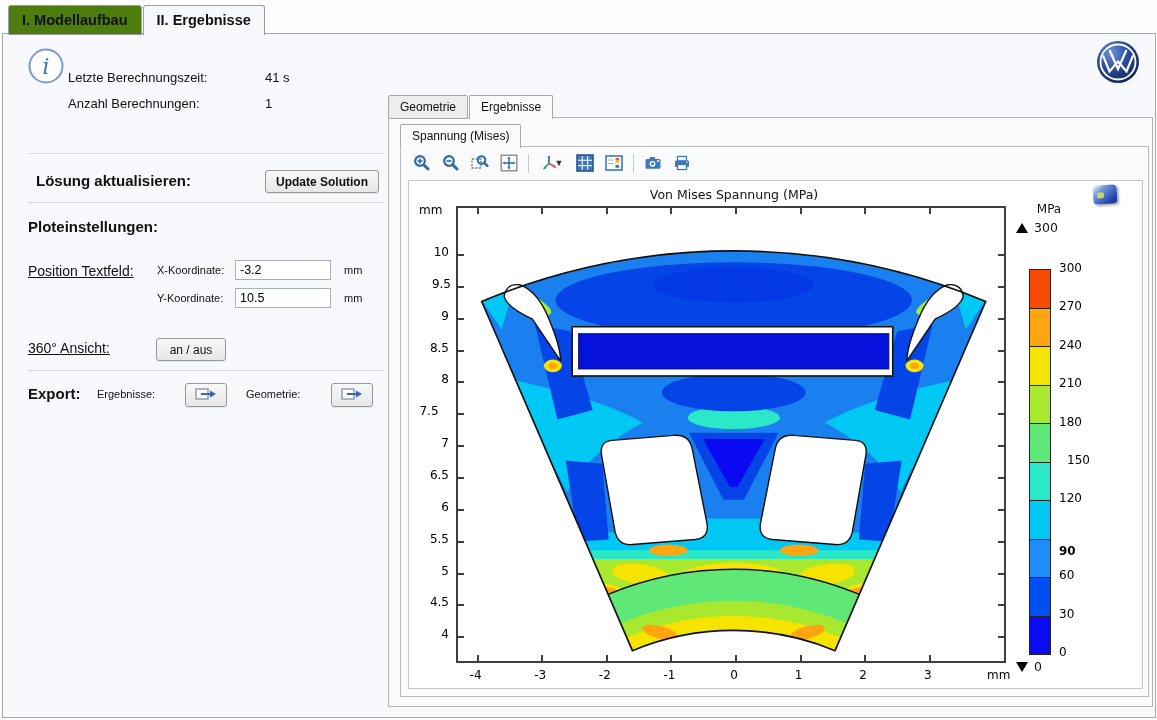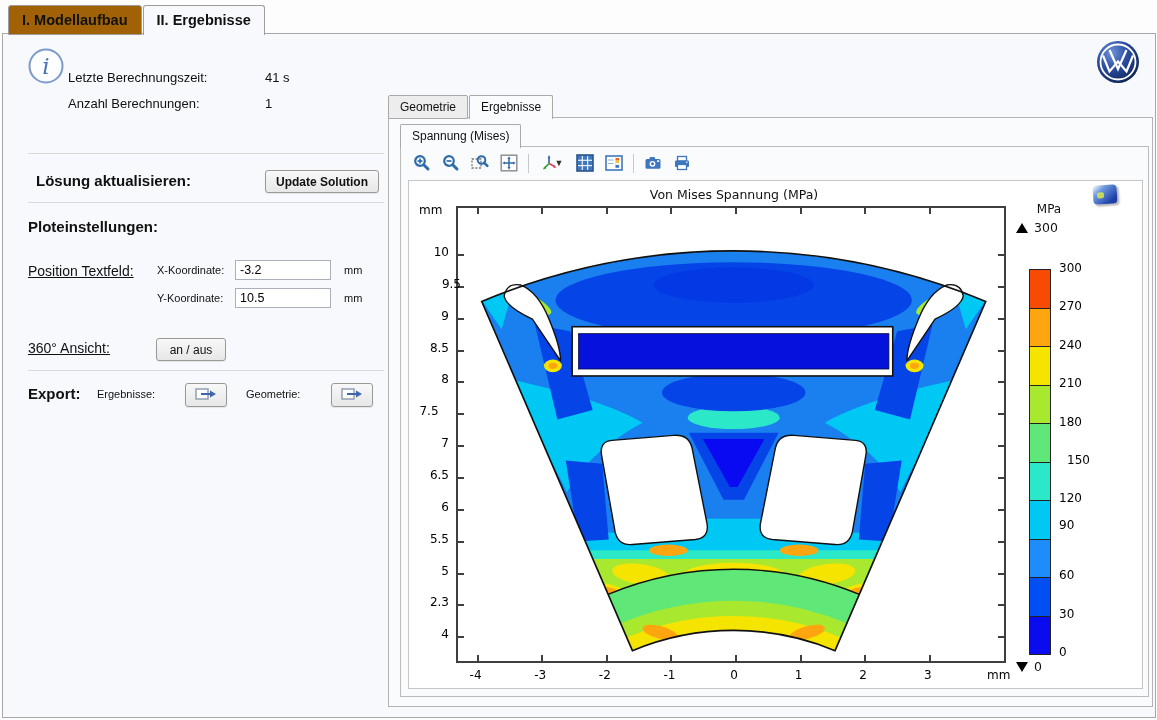--- a/index.html
+++ b/index.html
@@ -1,21 +1,21 @@
 <!DOCTYPE html>
 <html><head>
 <meta charset="utf-8">
 <style>
   html,body{margin:0;padding:0;width:1157px;height:720px;overflow:hidden;background:#FDFDFE;
     font-family:"Liberation Sans",sans-serif;color:#111;}
   .abs{position:absolute;}
   
   .main-tabstrip{position:absolute;left:8px;top:5px;z-index:5;display:flex;}
   .main-tab{height:28px;line-height:28px;padding:0 13px;font-size:14.5px;font-weight:bold;
-    border:1px solid #9d9d9d;border-radius:3px 3px 0 0;background:#a16207;margin-right:1px;cursor:default;}
+    border:1px solid #9d9d9d;border-radius:3px 3px 0 0;background:#4d7c0f;margin-right:1px;cursor:default;}
   .main-tab.active{background:#f7f9fc;height:29px;border-bottom:none;}
   .content{position:absolute;left:2px;top:33px;width:1152px;height:683px;border:1px solid #a8a8a8;background:#f7f9fc;}
   
   .lbl13{font-size:13px;} .lbl12{font-size:11px;}
   .heading{font-size:15px;font-weight:bold;}
   .grouplbl{font-size:14px;text-decoration:underline;}
   .divider{position:absolute;height:1px;background:#dadada;width:356px;left:28px;}
   .btn{position:absolute;display:flex;align-items:center;justify-content:center;font-size:12px;
     border:1px solid #999;border-radius:3px;background:linear-gradient(#f8f8f8,#e7e7e7);
     box-shadow:0 1px 1px rgba(0,0,0,.08);cursor:pointer;}
@@ -362,21 +362,21 @@
       <div data-name="colorbar-segment" style="flex: 1 1 0%; background: rgb(43, 232, 200); border-bottom: 1px solid rgb(34, 34, 34);"></div>
       <div data-name="colorbar-segment" style="flex: 1 1 0%; background: rgb(0, 200, 245); border-bottom: 1px solid rgb(34, 34, 34);"></div>
       <div data-name="colorbar-segment" style="flex: 1 1 0%; background: rgb(30, 140, 250); border-bottom: 1px solid rgb(34, 34, 34);"></div>
       <div data-name="colorbar-segment" style="flex: 1 1 0%; background: rgb(0, 79, 245); border-bottom: 1px solid rgb(34, 34, 34);"></div>
       <div data-name="colorbar-segment" style="flex: 1 1 0%; background: rgb(11, 11, 240);"></div>
     </div>
   <div class="colorbar-ticks" data-name="colorbar-ticks">
       <div data-name="colorbar-tick-label" style="position: absolute; left: 0px; top: 376px;">0</div>
       <div data-name="colorbar-tick-label" style="position: absolute; left: 0px; top: 337.6px;">30</div>
       <div data-name="colorbar-tick-label" style="position: absolute; left: 0px; top: 299.2px;">60</div>
-      <div data-name="colorbar-tick-label" style="position: absolute; left: 0px; top: 249px;">90</div>
+      <div data-name="colorbar-tick-label" style="position: absolute; left: 0px; top: 275px; font-weight: bold;">90</div>
       <div data-name="colorbar-tick-label" style="position: absolute; left: 0px; top: 222.4px;">120</div>
       <div data-name="colorbar-tick-label" style="position: absolute; left: 8px; top: 184px;">150</div>
       <div data-name="colorbar-tick-label" style="position: absolute; left: 0px; top: 145.6px;">180</div>
       <div data-name="colorbar-tick-label" style="position: absolute; left: 0px; top: 107.2px;">210</div>
       <div data-name="colorbar-tick-label" style="position: absolute; left: 0px; top: 68.8px;">240</div>
       <div data-name="colorbar-tick-label" style="position: absolute; left: 0px; top: 30.4px;">270</div>
       <div data-name="colorbar-tick-label" style="position: absolute; left: 0px; top: -8px;">300</div>
     </div>
   <div class="cb-under" data-name="colorbar-under-min">
     <span class="tri-down" data-name="under-min-arrow-icon"></span>
@@ -386,25 +386,25 @@
   <div class="corner-icon" data-name="plot-thumbnail-icon"></div>
 <div data-name="x-tick-label" style="position: absolute; left: 51.6px; top: 487px; width: 30px; text-align: center;">-4</div>
     <div data-name="x-tick-label" style="position: absolute; left: 116.2px; top: 487px; width: 30px; text-align: center;">-3</div>
     <div data-name="x-tick-label" style="position: absolute; left: 180.8px; top: 487px; width: 30px; text-align: center;">-2</div>
     <div data-name="x-tick-label" style="position: absolute; left: 245.4px; top: 487px; width: 30px; text-align: center;">-1</div>
     <div data-name="x-tick-label" style="position: absolute; left: 310px; top: 487px; width: 30px; text-align: center;">0</div>
     <div data-name="x-tick-label" style="position: absolute; left: 374.6px; top: 487px; width: 30px; text-align: center;">1</div>
     <div data-name="x-tick-label" style="position: absolute; left: 439.2px; top: 487px; width: 30px; text-align: center;">2</div>
     <div data-name="x-tick-label" style="position: absolute; left: 503.8px; top: 487px; width: 30px; text-align: center;">3</div>
     <div data-name="y-tick-label" style="position: absolute; left: 0px; top: 64px; width: 40px; text-align: right;">10</div>
-    <div data-name="y-tick-label" style="position: absolute; left: 12px; top: 95.85px; width: 40px; text-align: right;">9.5</div>
+    <div data-name="y-tick-label" style="position: absolute; left: 2px; top: 95.85px; width: 40px; text-align: right;">9.5</div>
     <div data-name="y-tick-label" style="position: absolute; left: 0px; top: 127.7px; width: 40px; text-align: right;">9</div>
     <div data-name="y-tick-label" style="position: absolute; left: 0px; top: 159.55px; width: 40px; text-align: right;">8.5</div>
     <div data-name="y-tick-label" style="position: absolute; left: 0px; top: 191.4px; width: 40px; text-align: right;">8</div>
     <div data-name="y-tick-label" style="position: absolute; left: 0px; top: 223.25px; width: 40px; text-align: center;">7.5</div>
     <div data-name="y-tick-label" style="position: absolute; left: 0px; top: 255.1px; width: 40px; text-align: right;">7</div>
     <div data-name="y-tick-label" style="position: absolute; left: 0px; top: 286.95px; width: 40px; text-align: right;">6.5</div>
     <div data-name="y-tick-label" style="position: absolute; left: 0px; top: 318.8px; width: 40px; text-align: right;">6</div>
     <div data-name="y-tick-label" style="position: absolute; left: 0px; top: 350.65px; width: 40px; text-align: right;">5.5</div>
     <div data-name="y-tick-label" style="position: absolute; left: 0px; top: 382.5px; width: 40px; text-align: right;">5</div>
-    <div data-name="y-tick-label" style="position: absolute; left: 0px; top: 414.35px; width: 40px; text-align: right;">2.3</div>
+    <div data-name="y-tick-label" style="position: absolute; left: 0px; top: 414.35px; width: 40px; text-align: right;">4.5</div>
     <div data-name="y-tick-label" style="position: absolute; left: 0px; top: 446.2px; width: 40px; text-align: right;">4</div>
   </div>
 
 </body></html>

